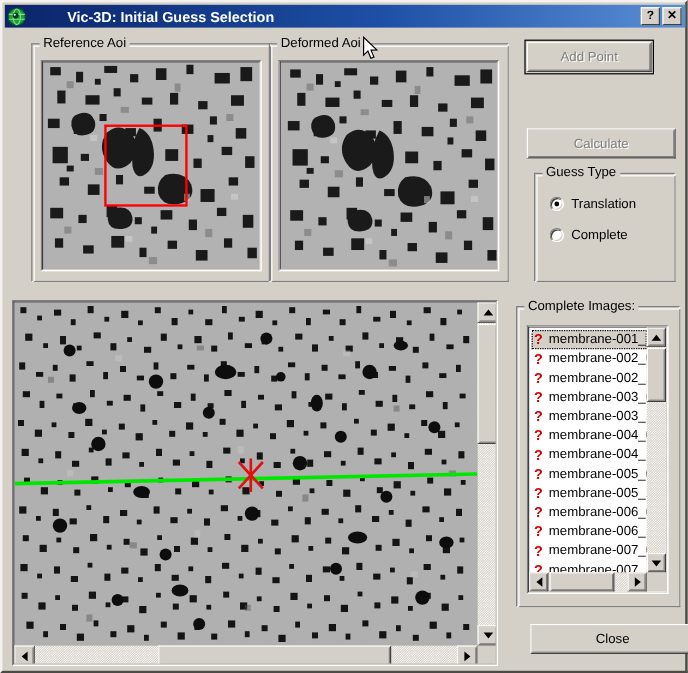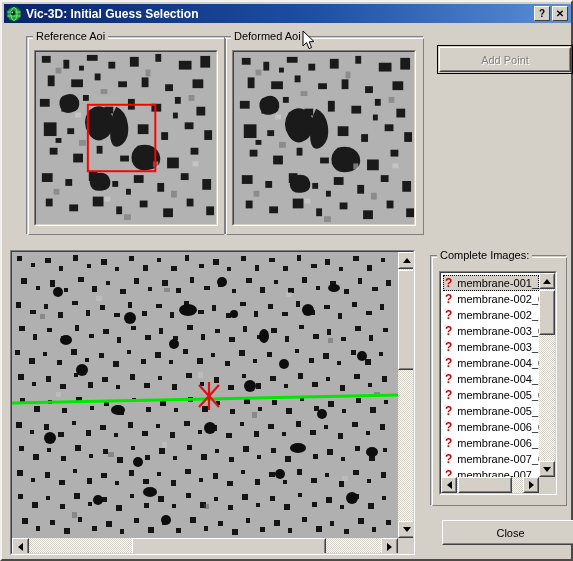--- a/index.html
+++ b/index.html
@@ -14,21 +14,21 @@
     position:absolute;left:0;top:0;width:573px;height:561px;
     background:#d4d0c8;
     border-top:2px solid #f4f2ee;border-left:2px solid #f4f2ee;
     border-right:2px solid #4b4a45;border-bottom:2px solid #4b4a45;
     box-sizing:border-box;
   }
   
   .titlebar{
     position:absolute;left:2px;top:2px;width:567px;height:19px;
     background:linear-gradient(to right,#0a246a 0%,#1d4fa5 55%,#5b8fd6 100%);
-    display:flex;align-items:center;
+    display:flex;align-items:center;gap:30px;
   }
   .title-icon{width:16px;height:16px;margin-left:2px;margin-right:4px;flex:0 0 auto;}
   .title-text{
     color:#fff;font-weight:bold;font-size:12px;
     font-family:"Liberation Sans",sans-serif;
     letter-spacing:0px;white-space:nowrap;flex:1 1 auto;
   }
   .title-btns{display:flex;gap:2px;margin-right:3px;flex:0 0 auto;}
   .tbtn{
     width:16px;height:15px;background:#d4d0c8;
@@ -359,25 +359,41 @@
             <rect x="42" y="64" width="6" height="5"></rect>
               <rect x="122" y="114" width="5" height="6"></rect>
             <rect x="72" y="150" width="6" height="5"></rect>
               <rect x="162" y="114" width="6" height="5"></rect>
           </g>
         </svg>
       </div>
     </div>
   </div>
 
-  <div class="btn defaulted" style="left:437px;top:33px;width:132px;height:25px;margin-top:12px;">
+  <div class="btn defaulted" style="left:437px;top:33px;width:104px;height:25px;">
     <span class="inner"></span>
     <span class="disabled" style="color:#808080;text-shadow:1px 1px 0 #fff;">Add Point</span>
   </div>
-
+  <div class="btn" style="left:437px;top:105px;width:124px;height:25px;">
+    <span class="inner"></span>
+    <span style="color:#808080;text-shadow:1px 1px 0 #fff;">Calculate</span>
+  </div>
+
+  <div class="group" style="left:443px;top:136px;width:118px;height:97px;">
+    <div class="group-frame"></div>
+    <div class="group-title">Guess Type</div>
+    <div class="radio-row" style="left:13px;top:26px;">
+      <span class="radio checked"></span>
+      <span class="radio-label">Translation</span>
+    </div>
+    <div class="radio-row" style="left:13px;top:52px;">
+      <span class="radio"></span>
+      <span class="radio-label">Complete</span>
+    </div>
+  </div>
 
   <div class="well" style="left:8px;top:248px;width:405px;height:305px;">
     <div class="well-in">
 
       <div style="position:absolute;left:0;top:0;width:386px;height:286px;overflow:hidden;background:#a0a0a0;">
         <svg class="speckle" viewBox="0 0 386 286" preserveAspectRatio="none">
           <rect width="386" height="286" fill="#b0b0b0"></rect>
           <g fill="#141414" id="fine-speckle">
             <rect x="5" y="4" width="5" height="5"></rect>
               <rect x="19" y="11" width="4" height="4"></rect>

